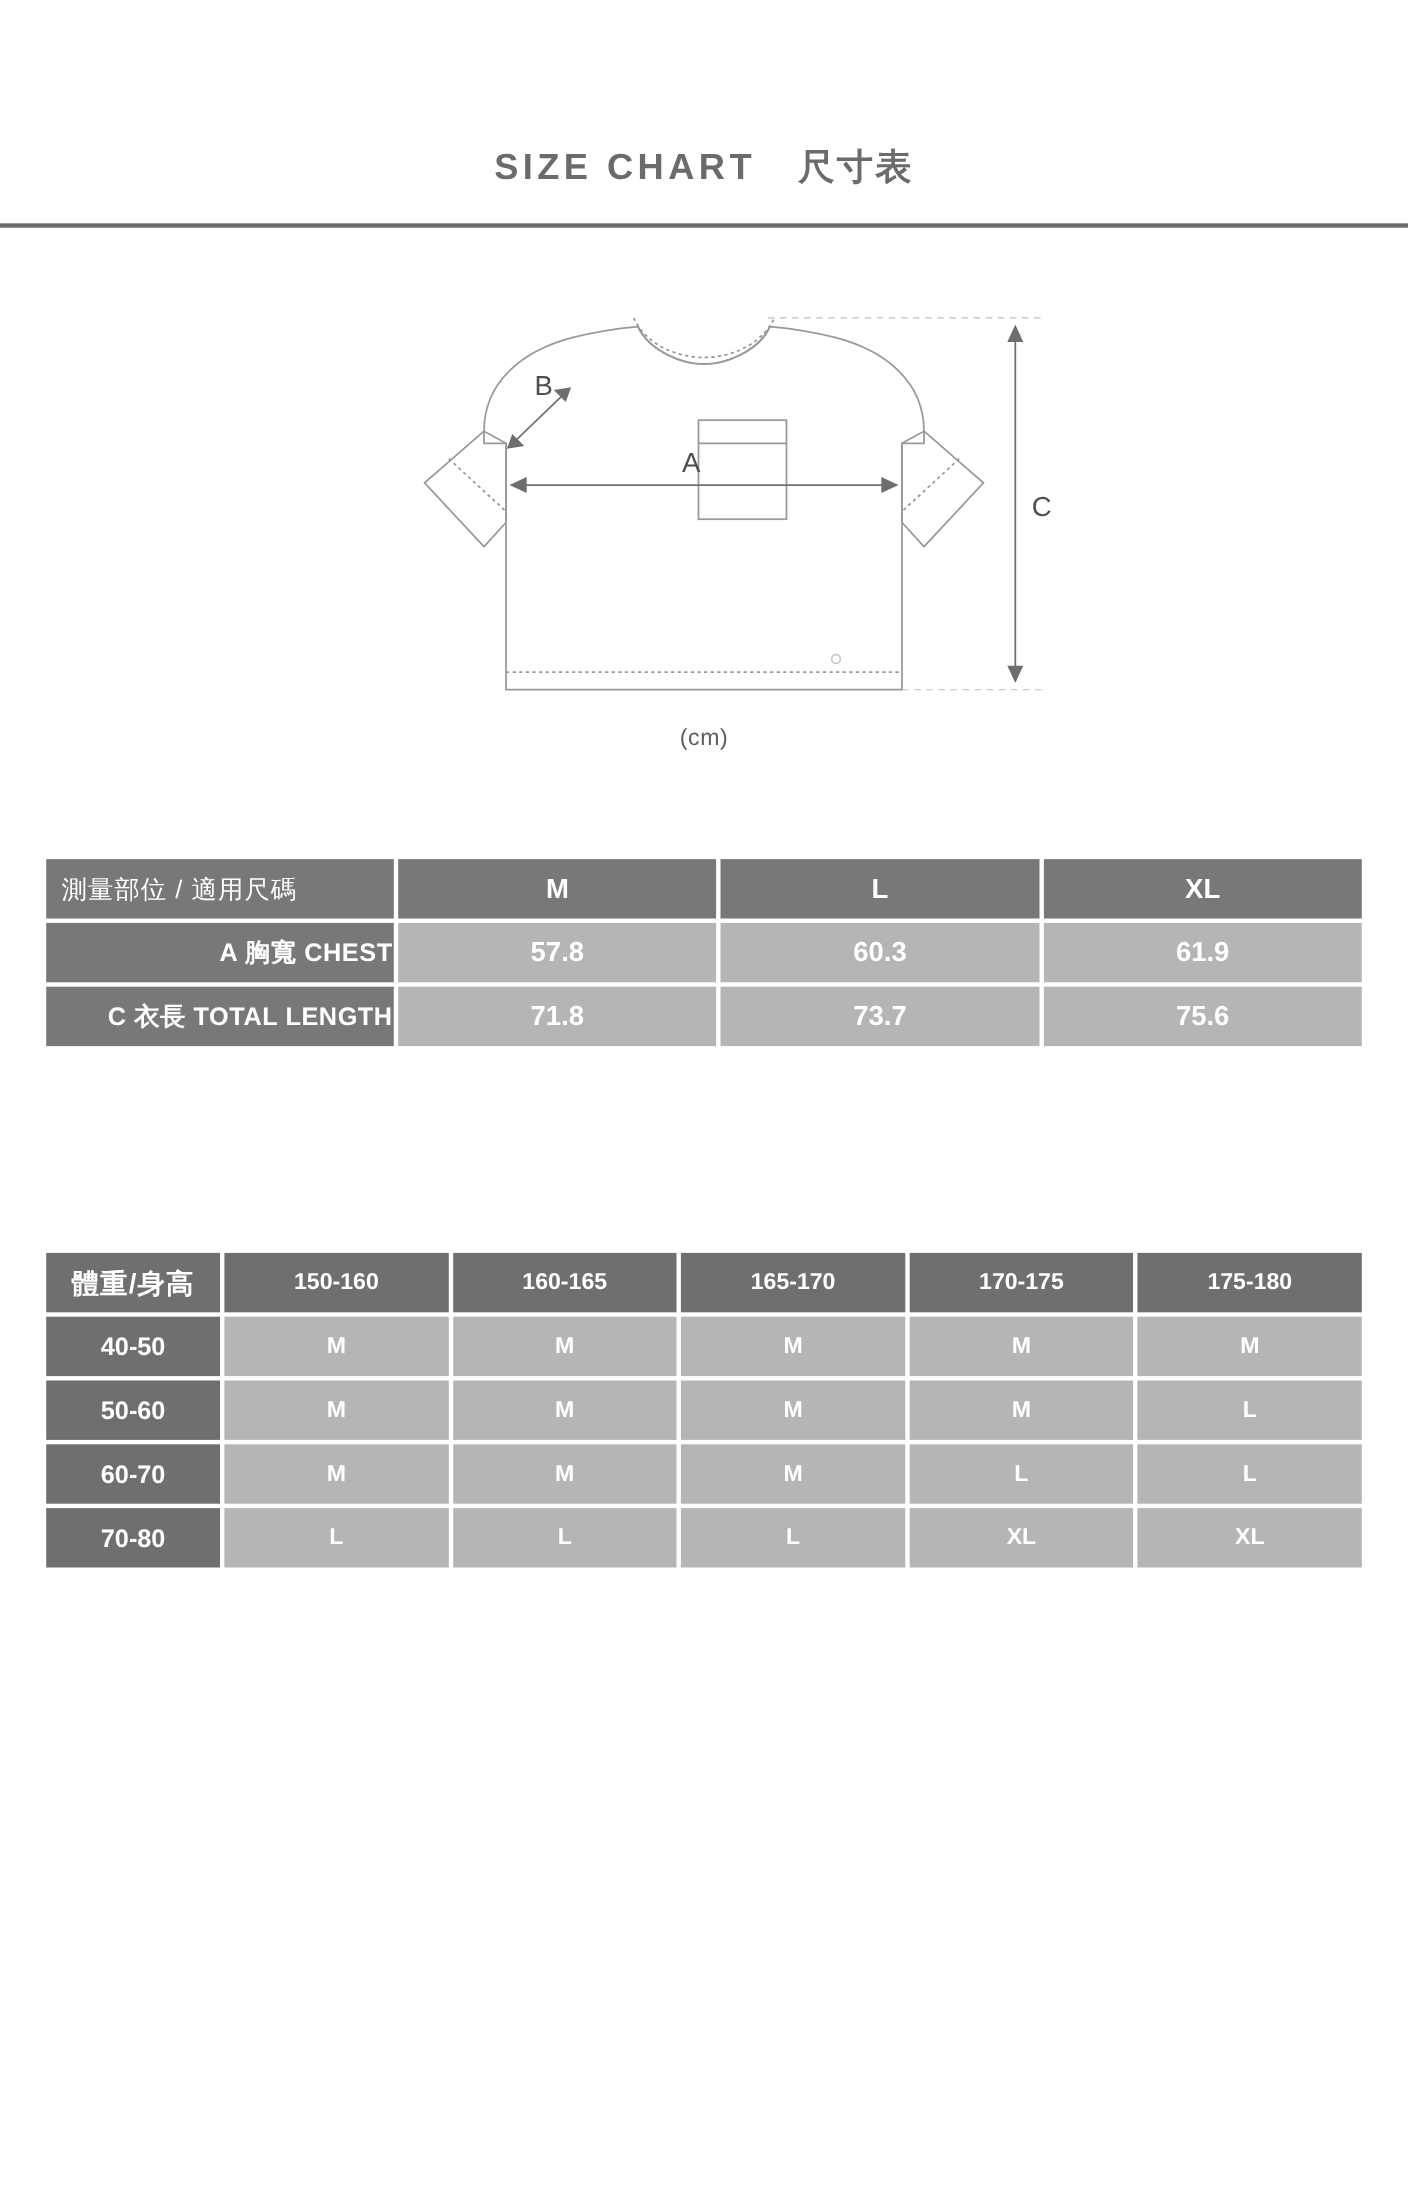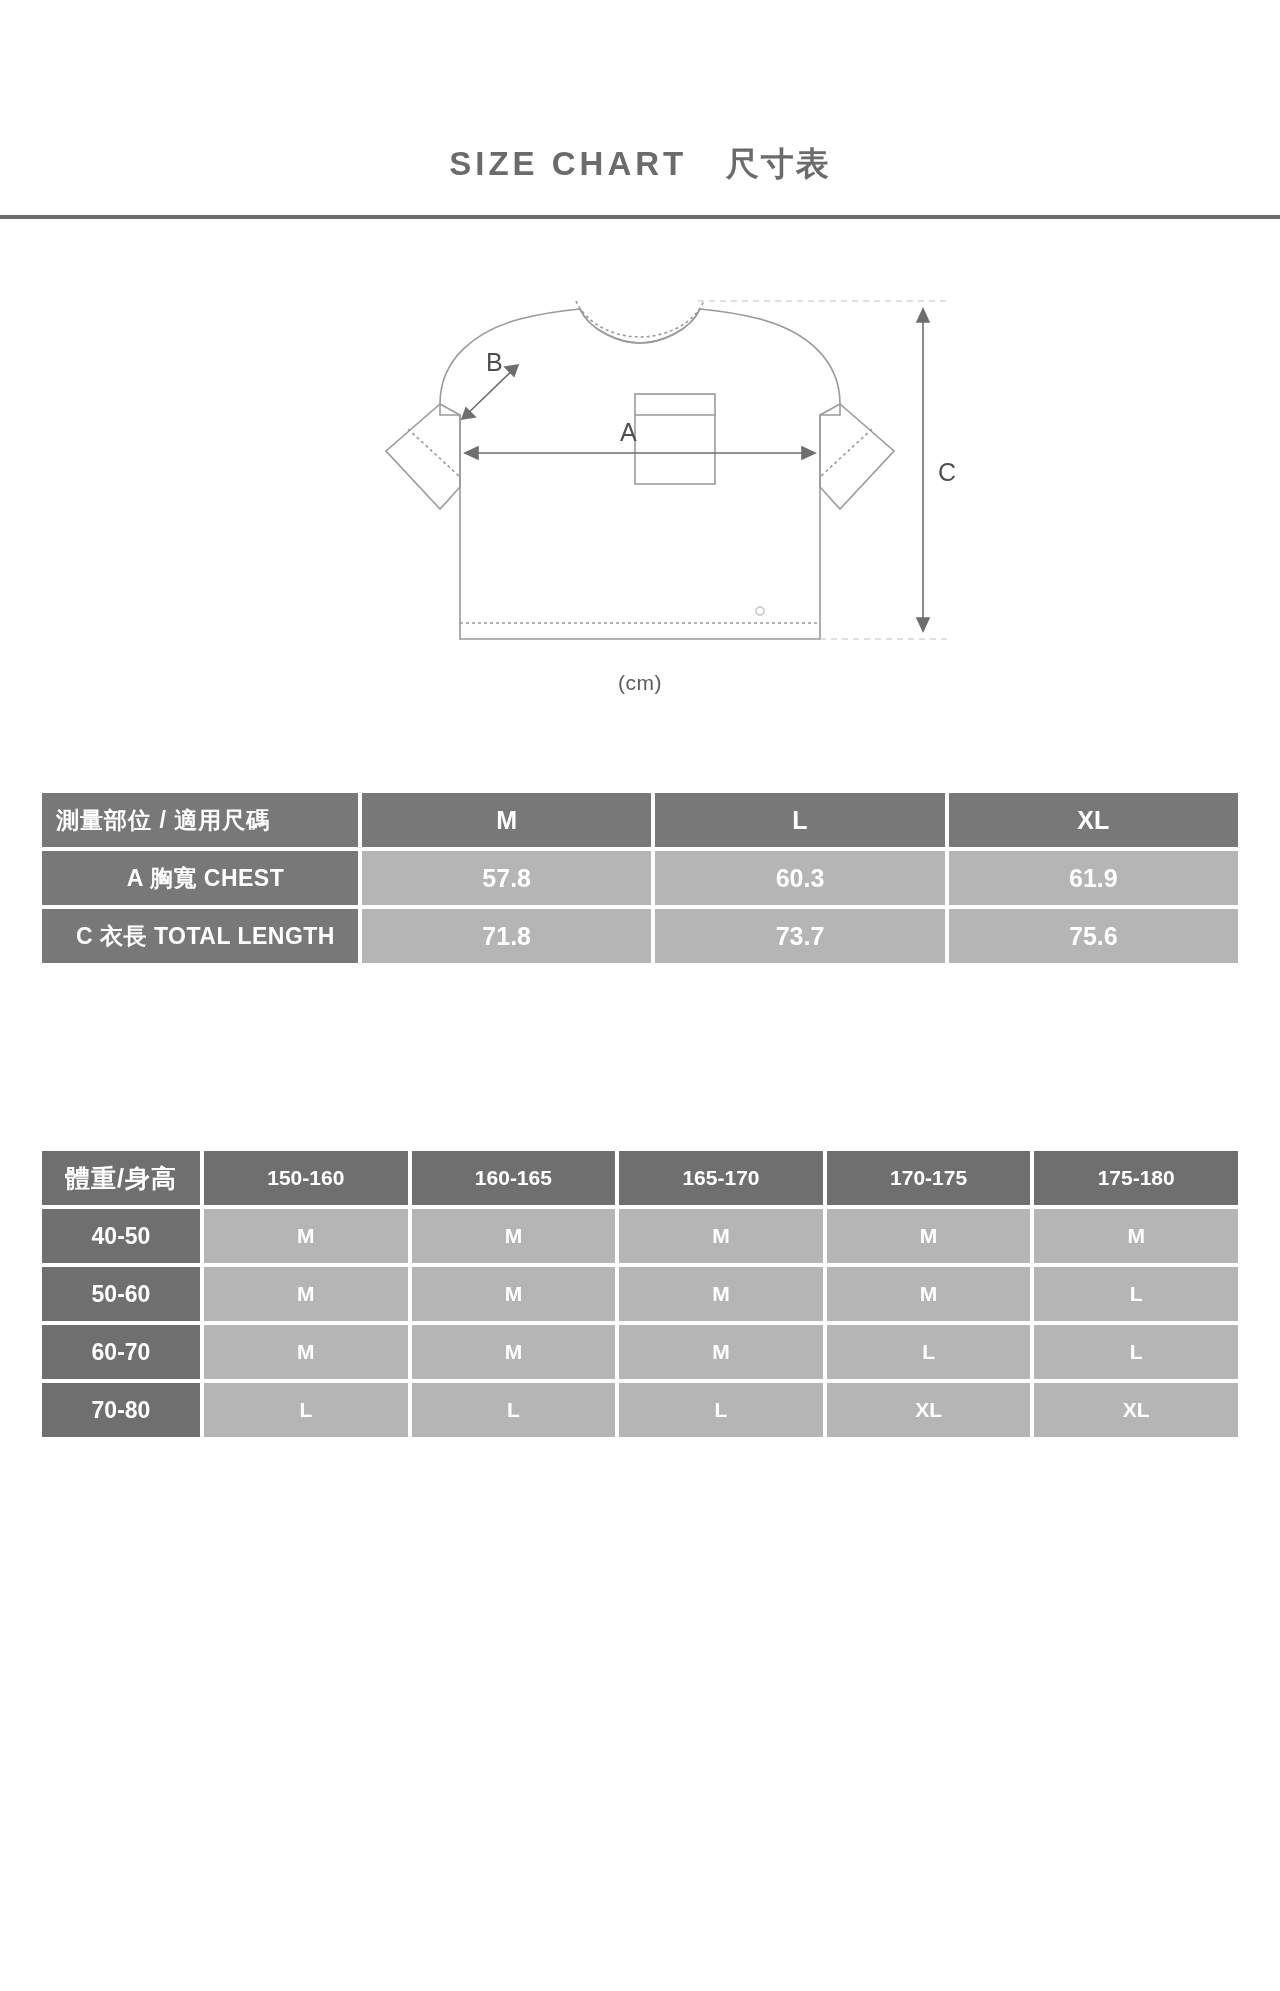--- a/index.html
+++ b/index.html
@@ -9,21 +9,21 @@
   }
   body {
     width: 1280px;
     min-height: 1991px;
     font-family: "Liberation Sans", sans-serif;
     color: #595959;
     position: relative;
   }
   .page {
     width: 1280px;
-    margin: 12px auto;
+    margin: 0 auto;
     position: relative;
   }
 
   
   .title-wrap {
     padding-top: 130px;
     text-align: center;
   }
   .title-line {
     display: inline-block;
@@ -70,26 +70,26 @@
     text-align: center;
     font-size: 25px;
     color: #ffffff;
     font-weight: bold;
   }
   .size-table thead th { background: #787878; }
   .size-table thead th.first-col {
     text-align: left;
     padding-left: 14px;
     font-size: 23px;
-    font-weight: bold;
+    font-weight: normal;
     letter-spacing: 1px;
   }
   .size-table tbody th {
     background: #787878;
-    text-align: center;
+    text-align: right;
     padding-left: 12px;
     font-size: 23px;
     letter-spacing: 0.5px;
   }
   .size-table tbody td { background: #b5b5b5; }
   .size-table col.c0 { width: 316px; }
 
   .fit-table { margin-top: 0; }
   .fit-table th, .fit-table td {
     height: 52px;

